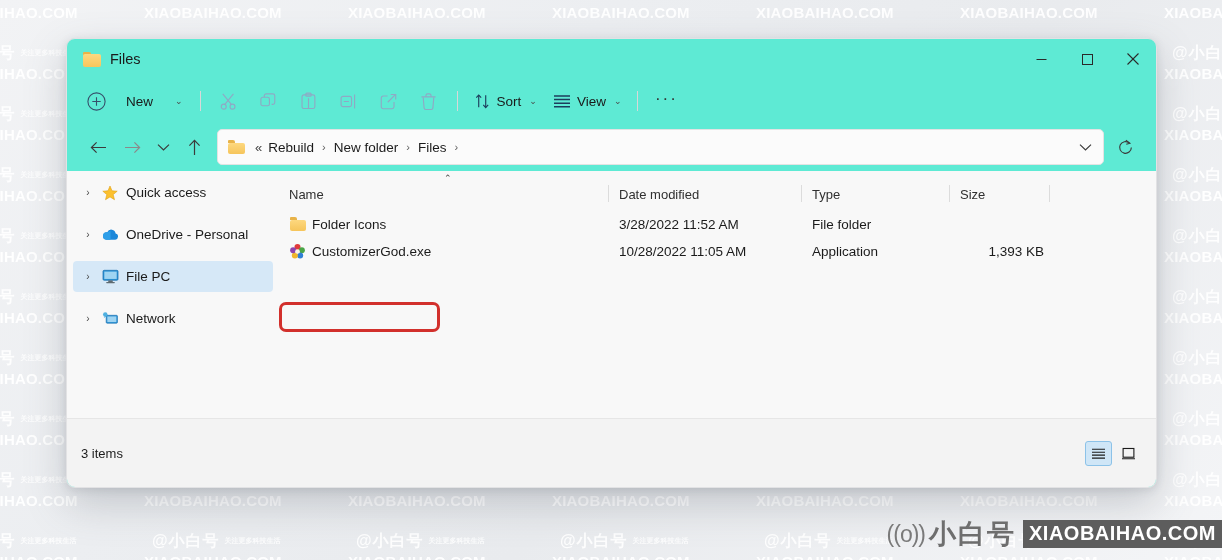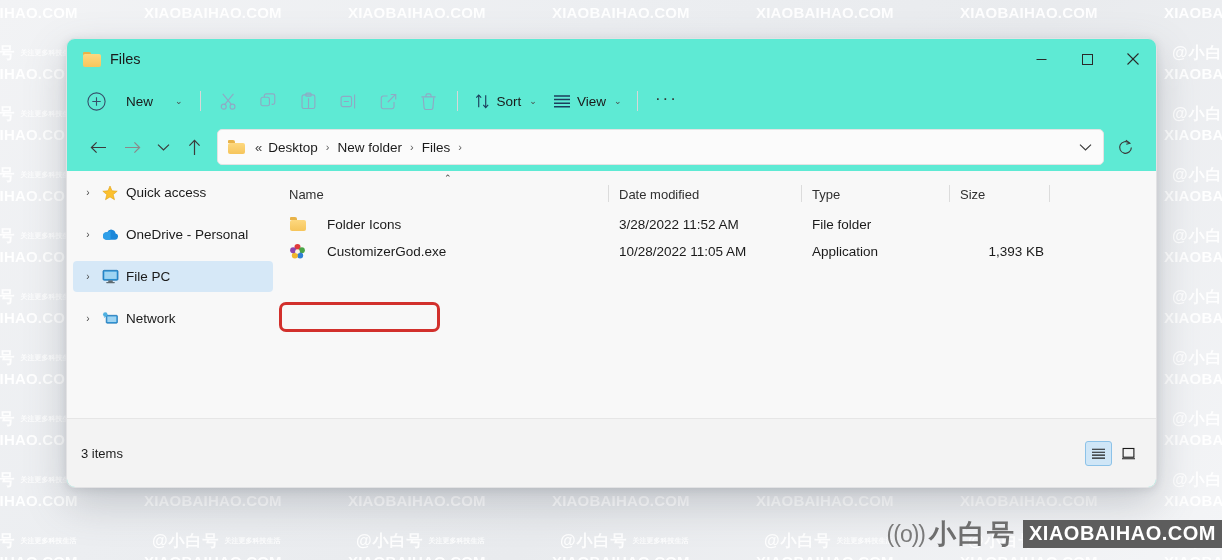--- a/index.html
+++ b/index.html
@@ -219,21 +219,21 @@
     height: 17px; width: 1px; background: #dcdcdc;
   }
   .col.c-name { width: 330px; flex: 0 0 330px; }
   .col.c-date { width: 193px; flex: 0 0 193px; }
   .col.c-type { width: 148px; flex: 0 0 148px; }
   .col.c-size { width: 100px; flex: 0 0 100px; }
 
   #rows { flex: 1 1 auto; padding-top: 2px; }
   .row { height: 27px; display: flex; align-items: center; }
   .cell { font-size: 13.5px; color: #1b1b1b; box-sizing: border-box; padding-left: 10px;}
-  .cell.c-name { width: 330px; flex: 0 0 330px; display: flex; align-items: center; gap: 20px; position: relative;}
+  .cell.c-name { width: 330px; flex: 0 0 330px; display: flex; align-items: center; gap: 5px; position: relative;}
   .cell.c-date { width: 193px; flex: 0 0 193px; }
   .cell.c-type { width: 148px; flex: 0 0 148px; }
   .cell.c-size { width: 100px; flex: 0 0 100px; text-align: right; padding-right: 6px; padding-left:0;}
 
   .fi { width: 18px; height: 17px; flex: 0 0 18px; position: relative; }
   
   .fi.folder::before {
     content:""; position:absolute; left:1px; top:1px; width:7px;height:3px;
     background:#e8b349; border-radius:1px 2px 0 0;
   }
@@ -715,21 +715,21 @@
     <div class="navbtn">
       <svg width="15" height="17" viewBox="0 0 15 17">
         <line x1="7.5" y1="16" x2="7.5" y2="1.4" stroke="#3b3b3b" stroke-width="1.2"></line>
         <path d="M2.4 6.6 L7.5 1.4 L12.6 6.6" fill="none" stroke="#3b3b3b" stroke-width="1.2"></path>
       </svg>
     </div>
 
     <div id="addressbar">
       <div class="crumb-folder"></div>
       <span class="crumb dbl">«</span>
-      <span class="crumb">Desktop</span>
+      <span class="crumb">Rebuild</span>
       <span class="crumb-sep">›</span>
       <span class="crumb">New folder</span>
       <span class="crumb-sep">›</span>
       <span class="crumb">Files</span>
       <span class="crumb-sep">›</span>
       <span class="addr-chev">
         <svg width="13" height="9" viewBox="0 0 13 9">
           <path d="M1 1.6 L6.5 7 L12 1.6" fill="none" stroke="#3b3b3b" stroke-width="1.2"></path>
         </svg>
       </span>

